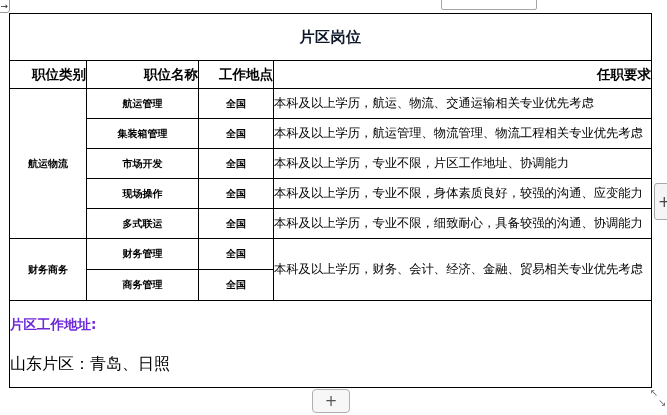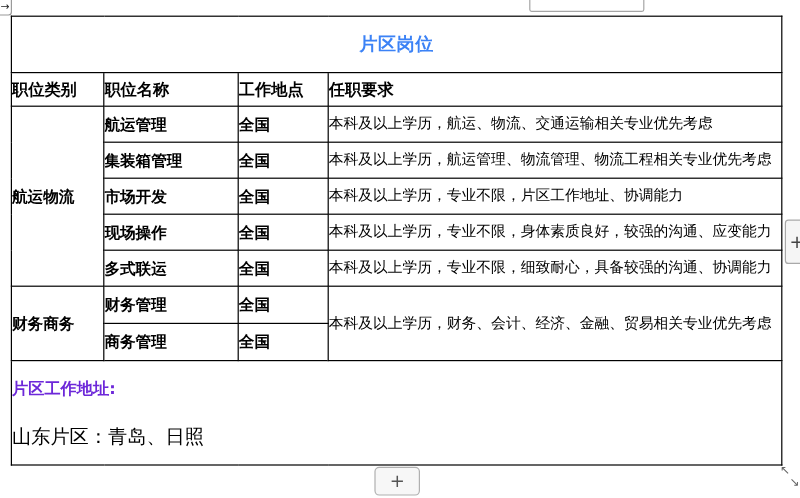--- a/index.html
+++ b/index.html
@@ -14,24 +14,24 @@
   }
   table.positions td,table.positions th{
     border:1px solid #000;padding:0;overflow:hidden;vertical-align:middle;
   }
   tr.r-title{height:47px;}
   tr.r-head{height:28px;}
   tr.r-data{height:30px;}
   tr.r-data2{height:31px;}
   tr.r-foot{height:87px;}
   td.title-cell{
-    text-align:center;font-weight:bold;font-size:15px;color:#3b82f6;letter-spacing:.5px;
+    text-align:center;font-weight:bold;font-size:15px;color:#0f172a;letter-spacing:.5px;
   }
-  th.col-h{font-size:13.5px;font-weight:bold;text-align:left;}
-  td.cat,td.name,td.loc{font-size:13px;font-weight:bold;}
+  th.col-h{font-size:13.5px;font-weight:bold;text-align:right;}
+  td.cat,td.name,td.loc{font-size:10px;font-weight:bold;text-align:center;}
   td.req{
     font-size:12.3px;font-weight:normal;text-align:left;
     padding-left:3px;white-space:nowrap;margin-top:24px;
   }
   td.foot-cell{vertical-align:top;padding:16px 0 0 5px;}
   .addr-label{color:#6d28d9;font-weight:bold;font-size:13.5px;line-height:15px;}
   .addr-value{margin-top:24px;font-size:16px;line-height:15px;}
   
   .move-handle{
     position:absolute;left:-7px;top:-8px;width:17px;height:21px;

